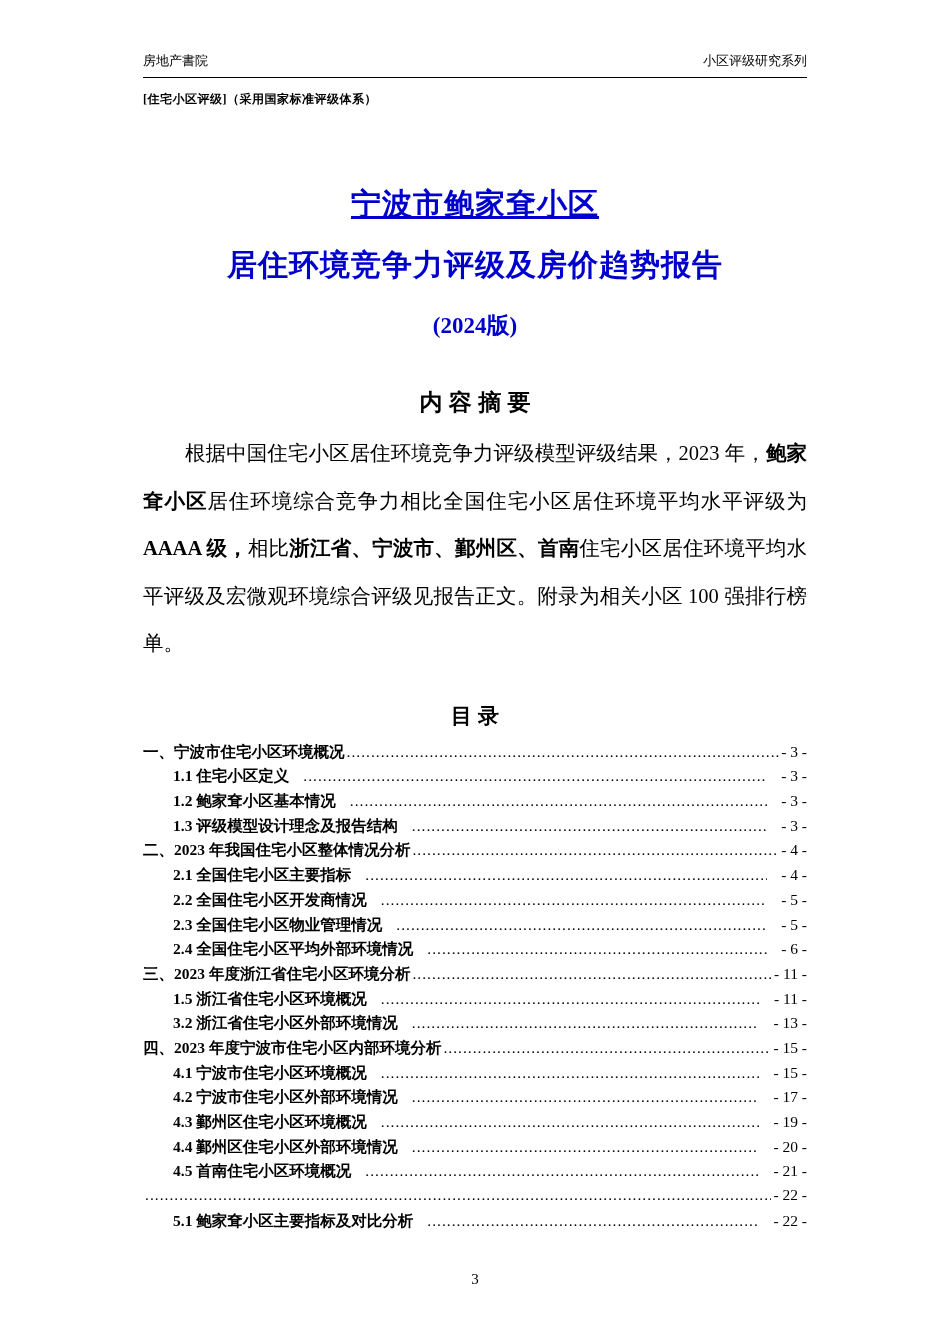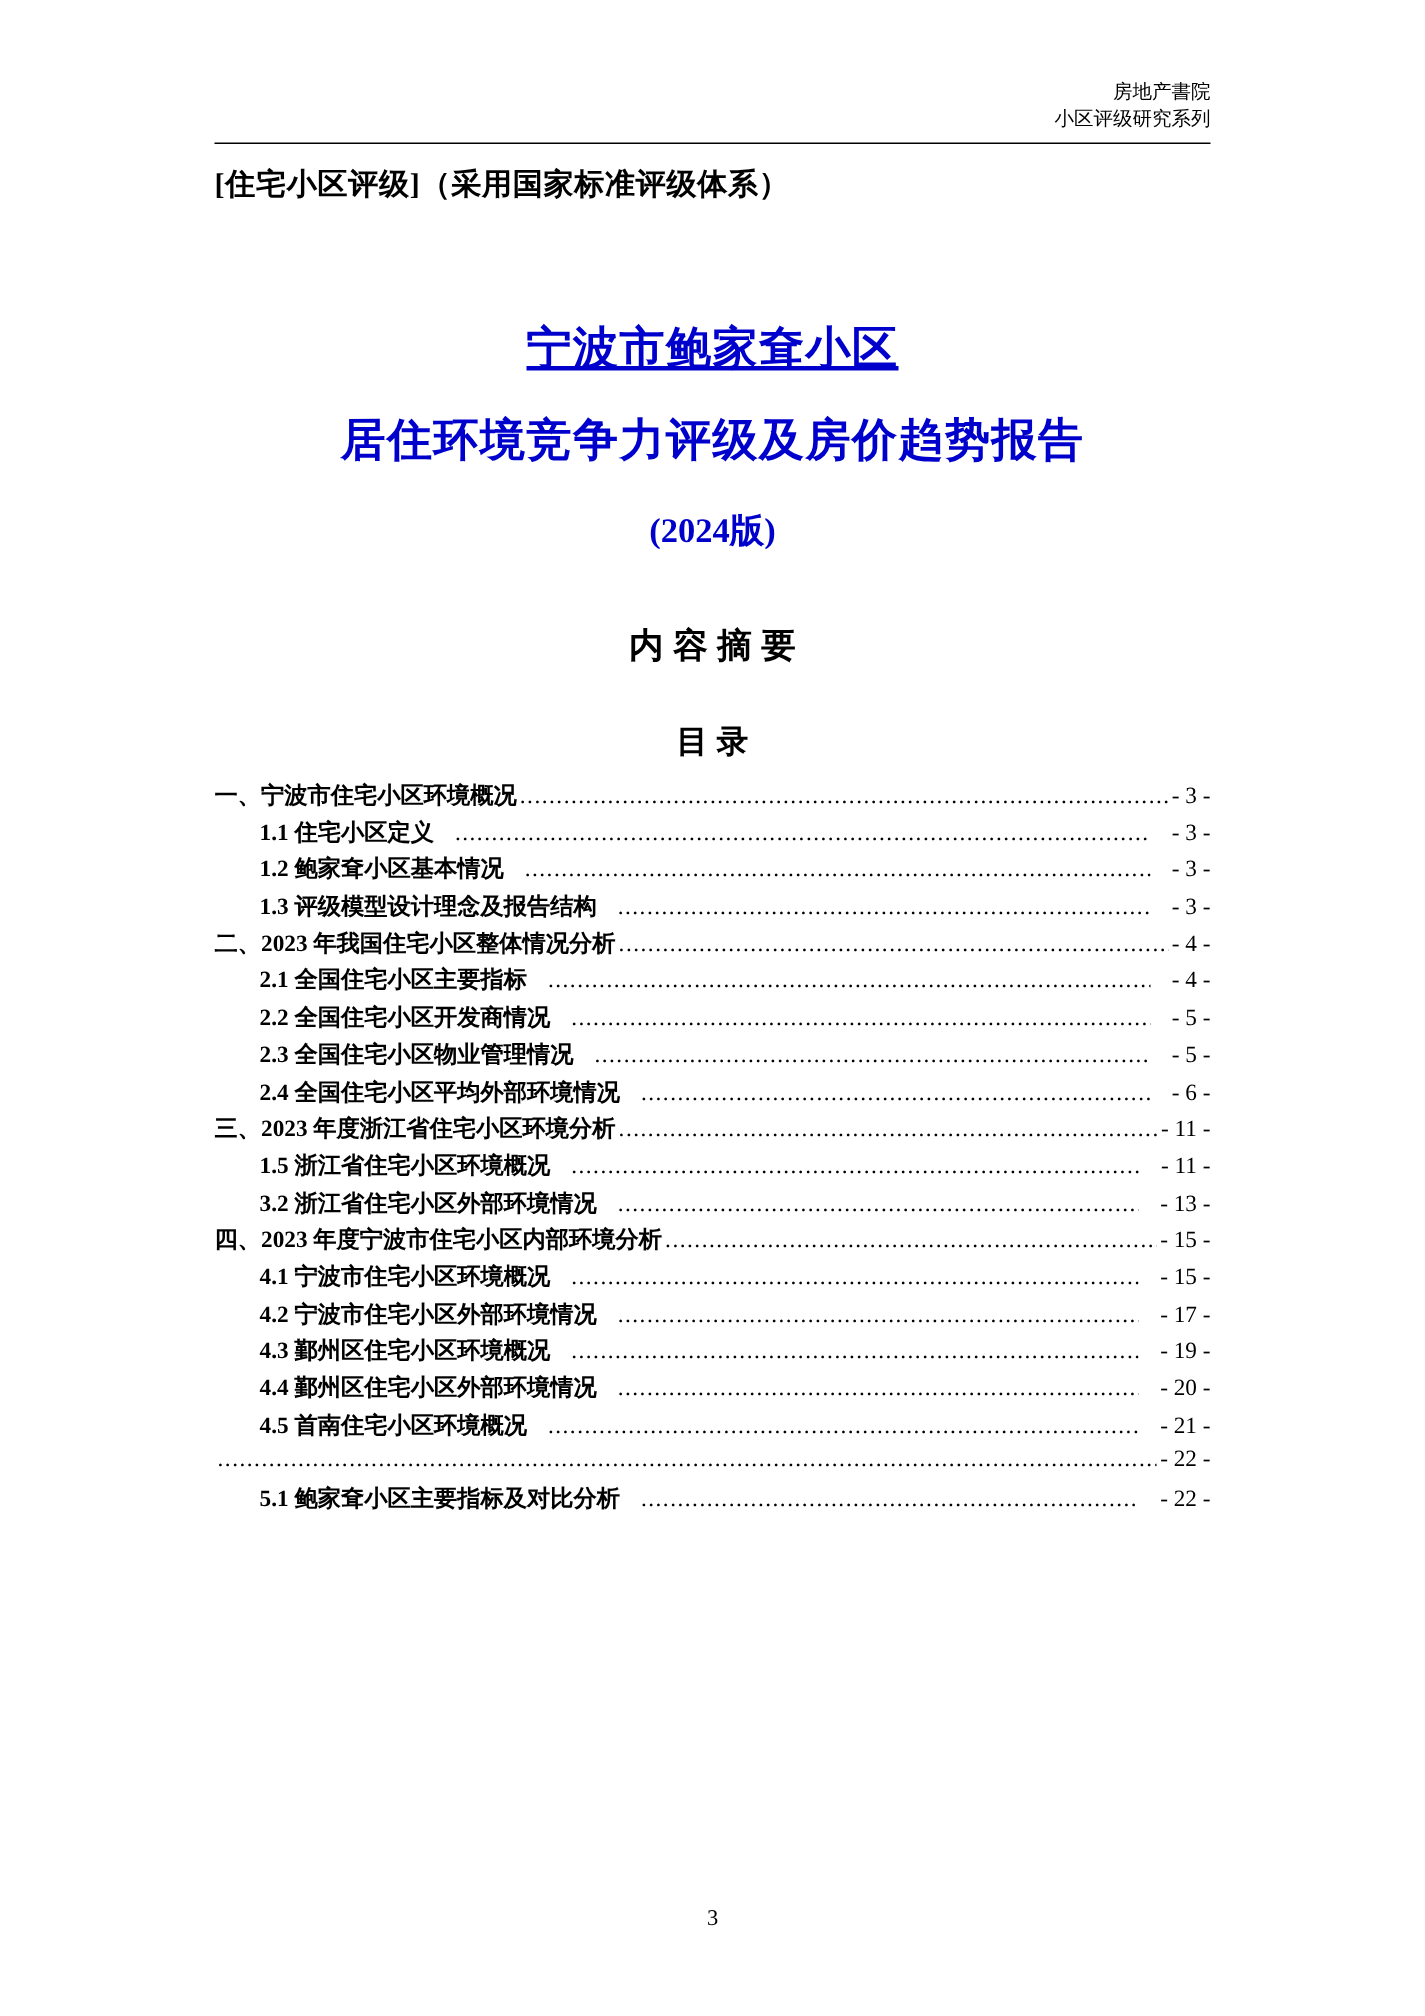--- a/index.html
+++ b/index.html
@@ -14,25 +14,24 @@
     width:950px;height:1344px;
     padding:52px 143px 0 143px;
     position:relative;
   }
   
   .doc-header{
     display:flex;justify-content:space-between;align-items:flex-end;
     font-size:13px;
     padding-bottom:7px;
     border-bottom:1.5px solid #000;
-    flex-direction:column;
   }
   .tag-line{
     margin-top:13px;
-    font-size:20px;
+    font-size:12px;
     font-weight:bold;
     letter-spacing:.5px;
   }
   
   .report-title{
     text-align:center;
     color:#0000CC;
     font-weight:bold;
     font-size:30px;
     letter-spacing:1px;
@@ -122,20 +121,21 @@
     <span>小区评级研究系列</span>
   </div>
 
   <div class="tag-line">[住宅小区评级]（采用国家标准评级体系）</div>
 
   <div class="report-title line1" style="color: rgb(0, 0, 204);">宁波市鲍家耷小区</div>
   <div class="report-title line2" style="color: rgb(0, 0, 204);">居住环境竞争力评级及房价趋势报告</div>
   <div class="report-edition" style="color: rgb(0, 0, 204);">(2024版)</div>
 
   <div class="summary-heading">内 容 摘 要</div>
+  <p class="summary-paragraph"><span>根据中国住宅小区居住环境竞争力评级模型评级结果，2023 年，</span><span class="run-bold">鲍家耷小区</span><span>居住环境综合竞争力相比全国住宅小区居住环境平均水平评级为 </span><span class="run-bold">AAAA 级，</span><span>相比</span><span class="run-bold">浙江省、宁波市、鄞州区、首南</span><span>住宅小区居住环境平均水平评级及宏微观环境综合评级见报告正文。附录为相关小区 100 强排行榜单。</span></p>
 
   <div class="toc-heading">目 录</div>
 
   <div class="toc-list">
       <div class="toc-item level-1">
       <span class="toc-title">一、宁波市住宅小区环境概况</span>
       <span class="toc-leader"></span>
       <span class="toc-page">- 3 -</span>
     </div>
       <div class="toc-item level-2">

